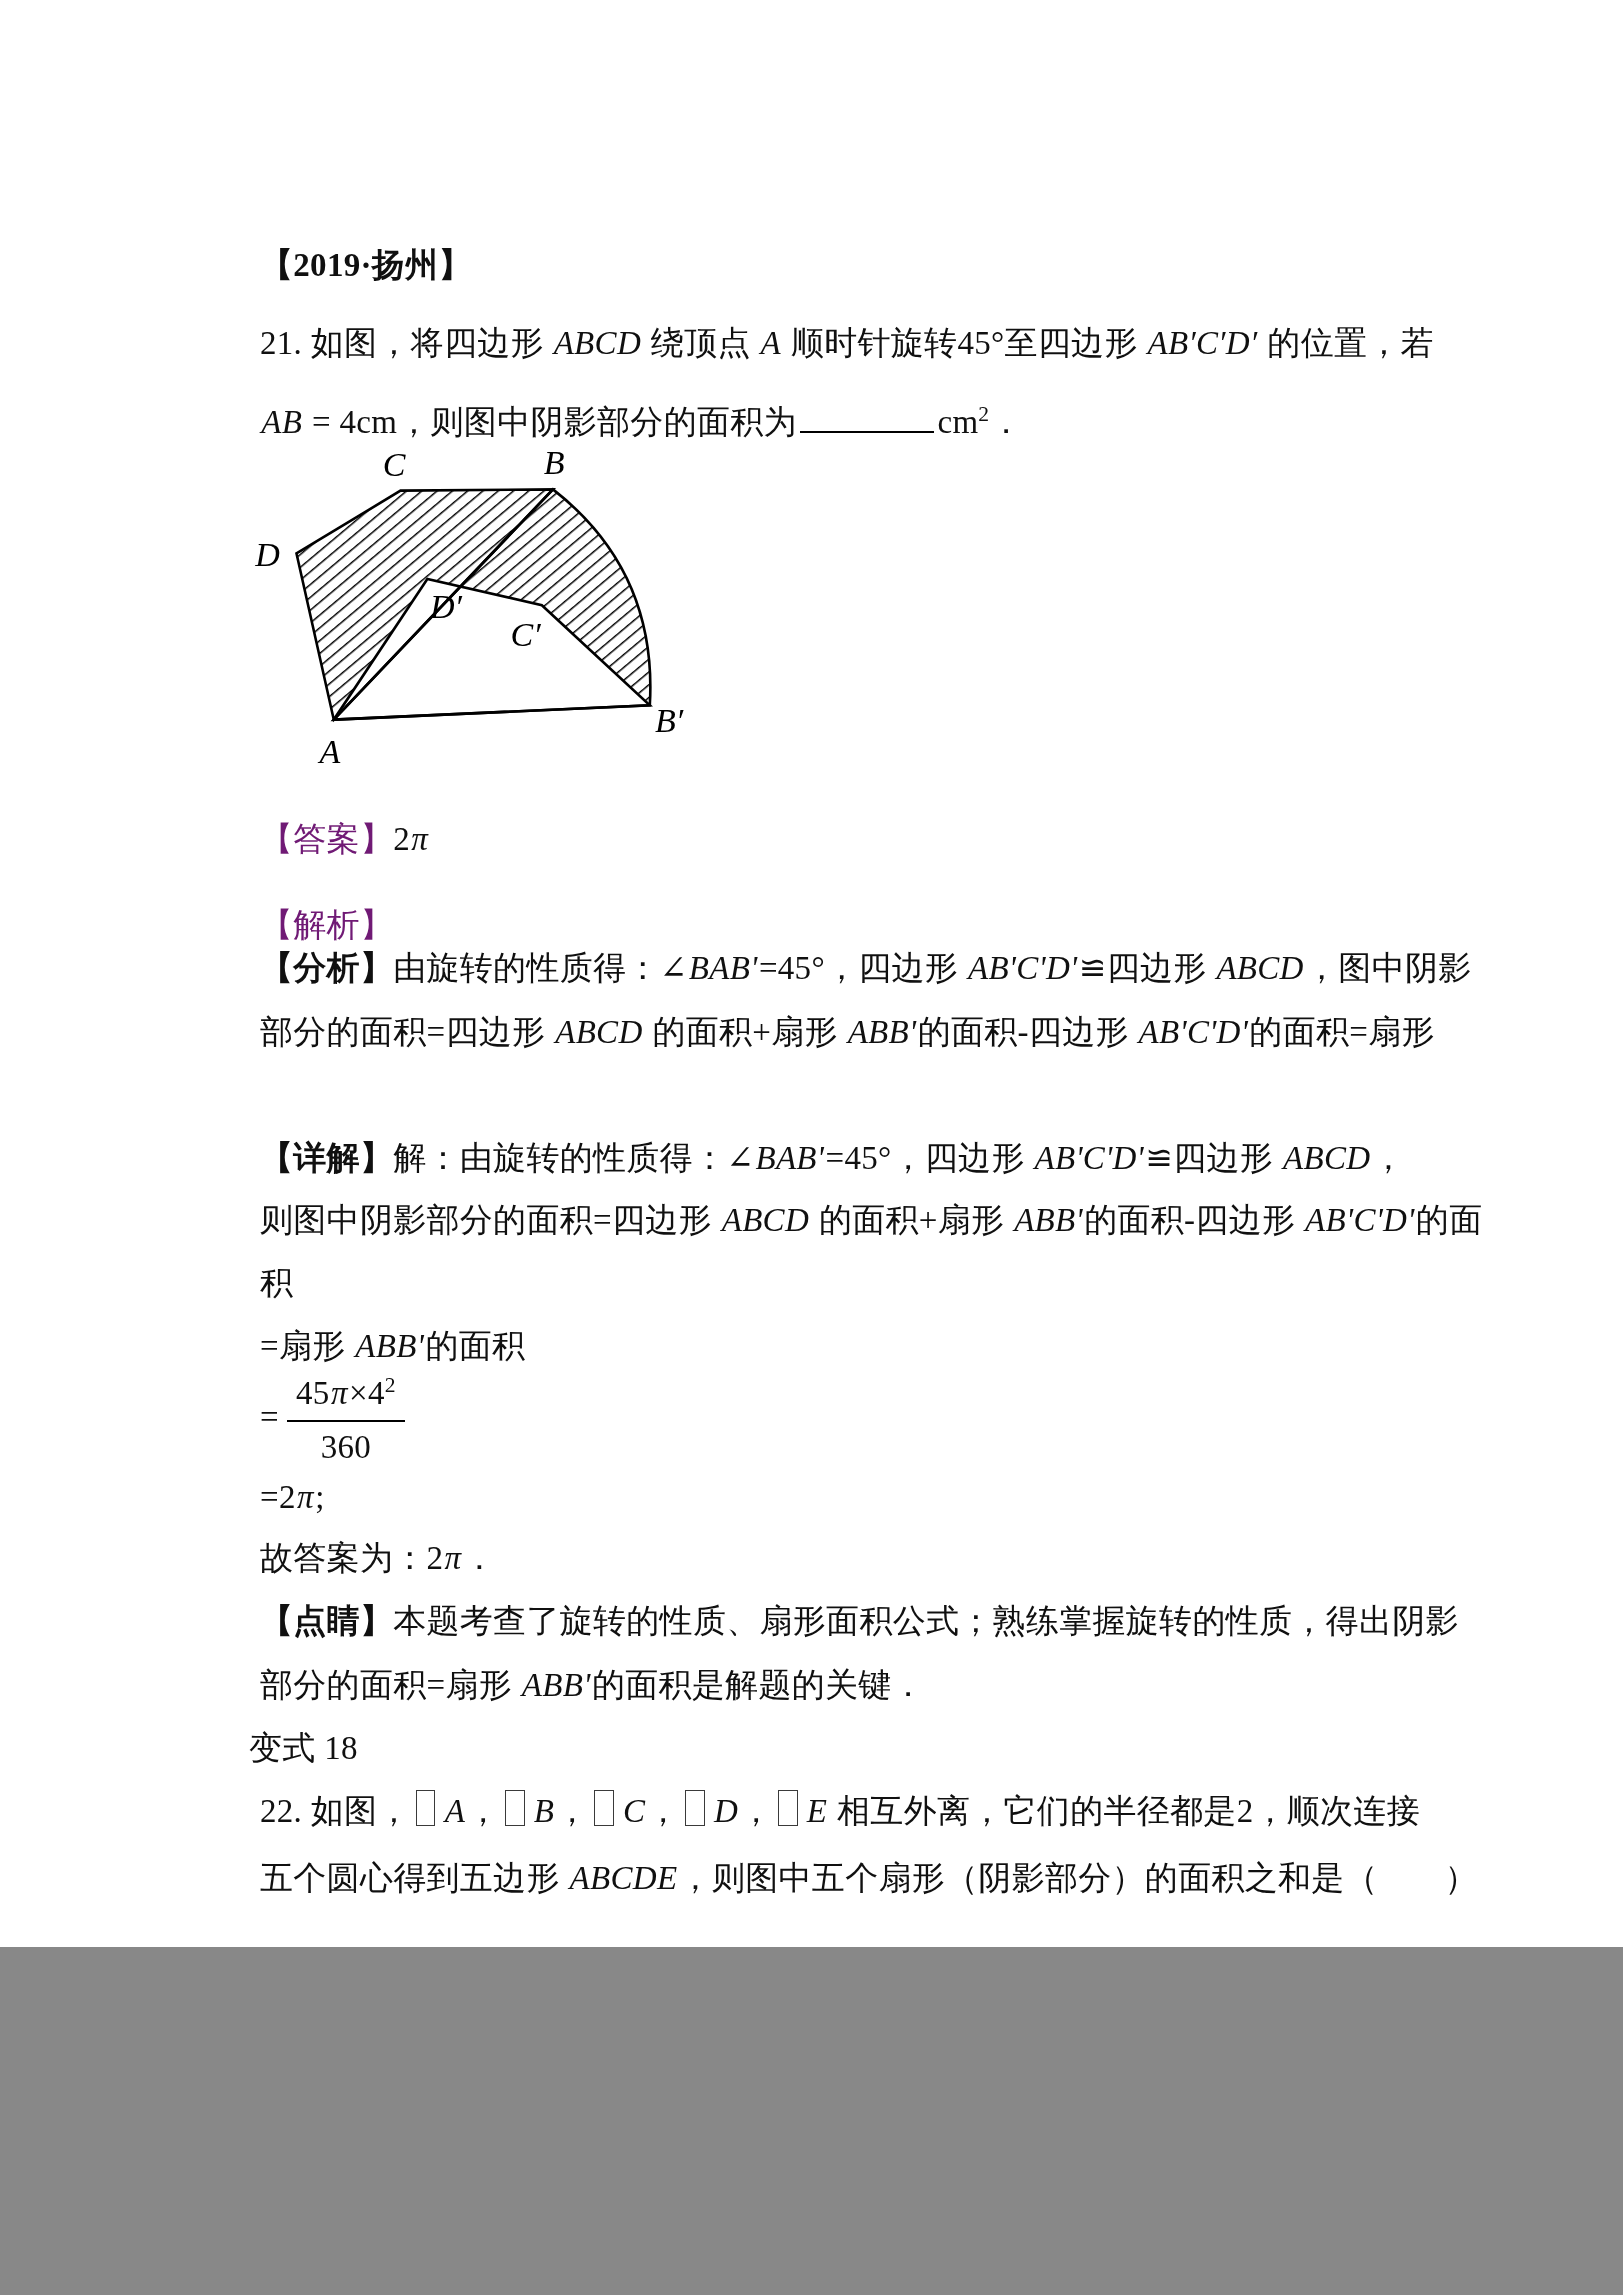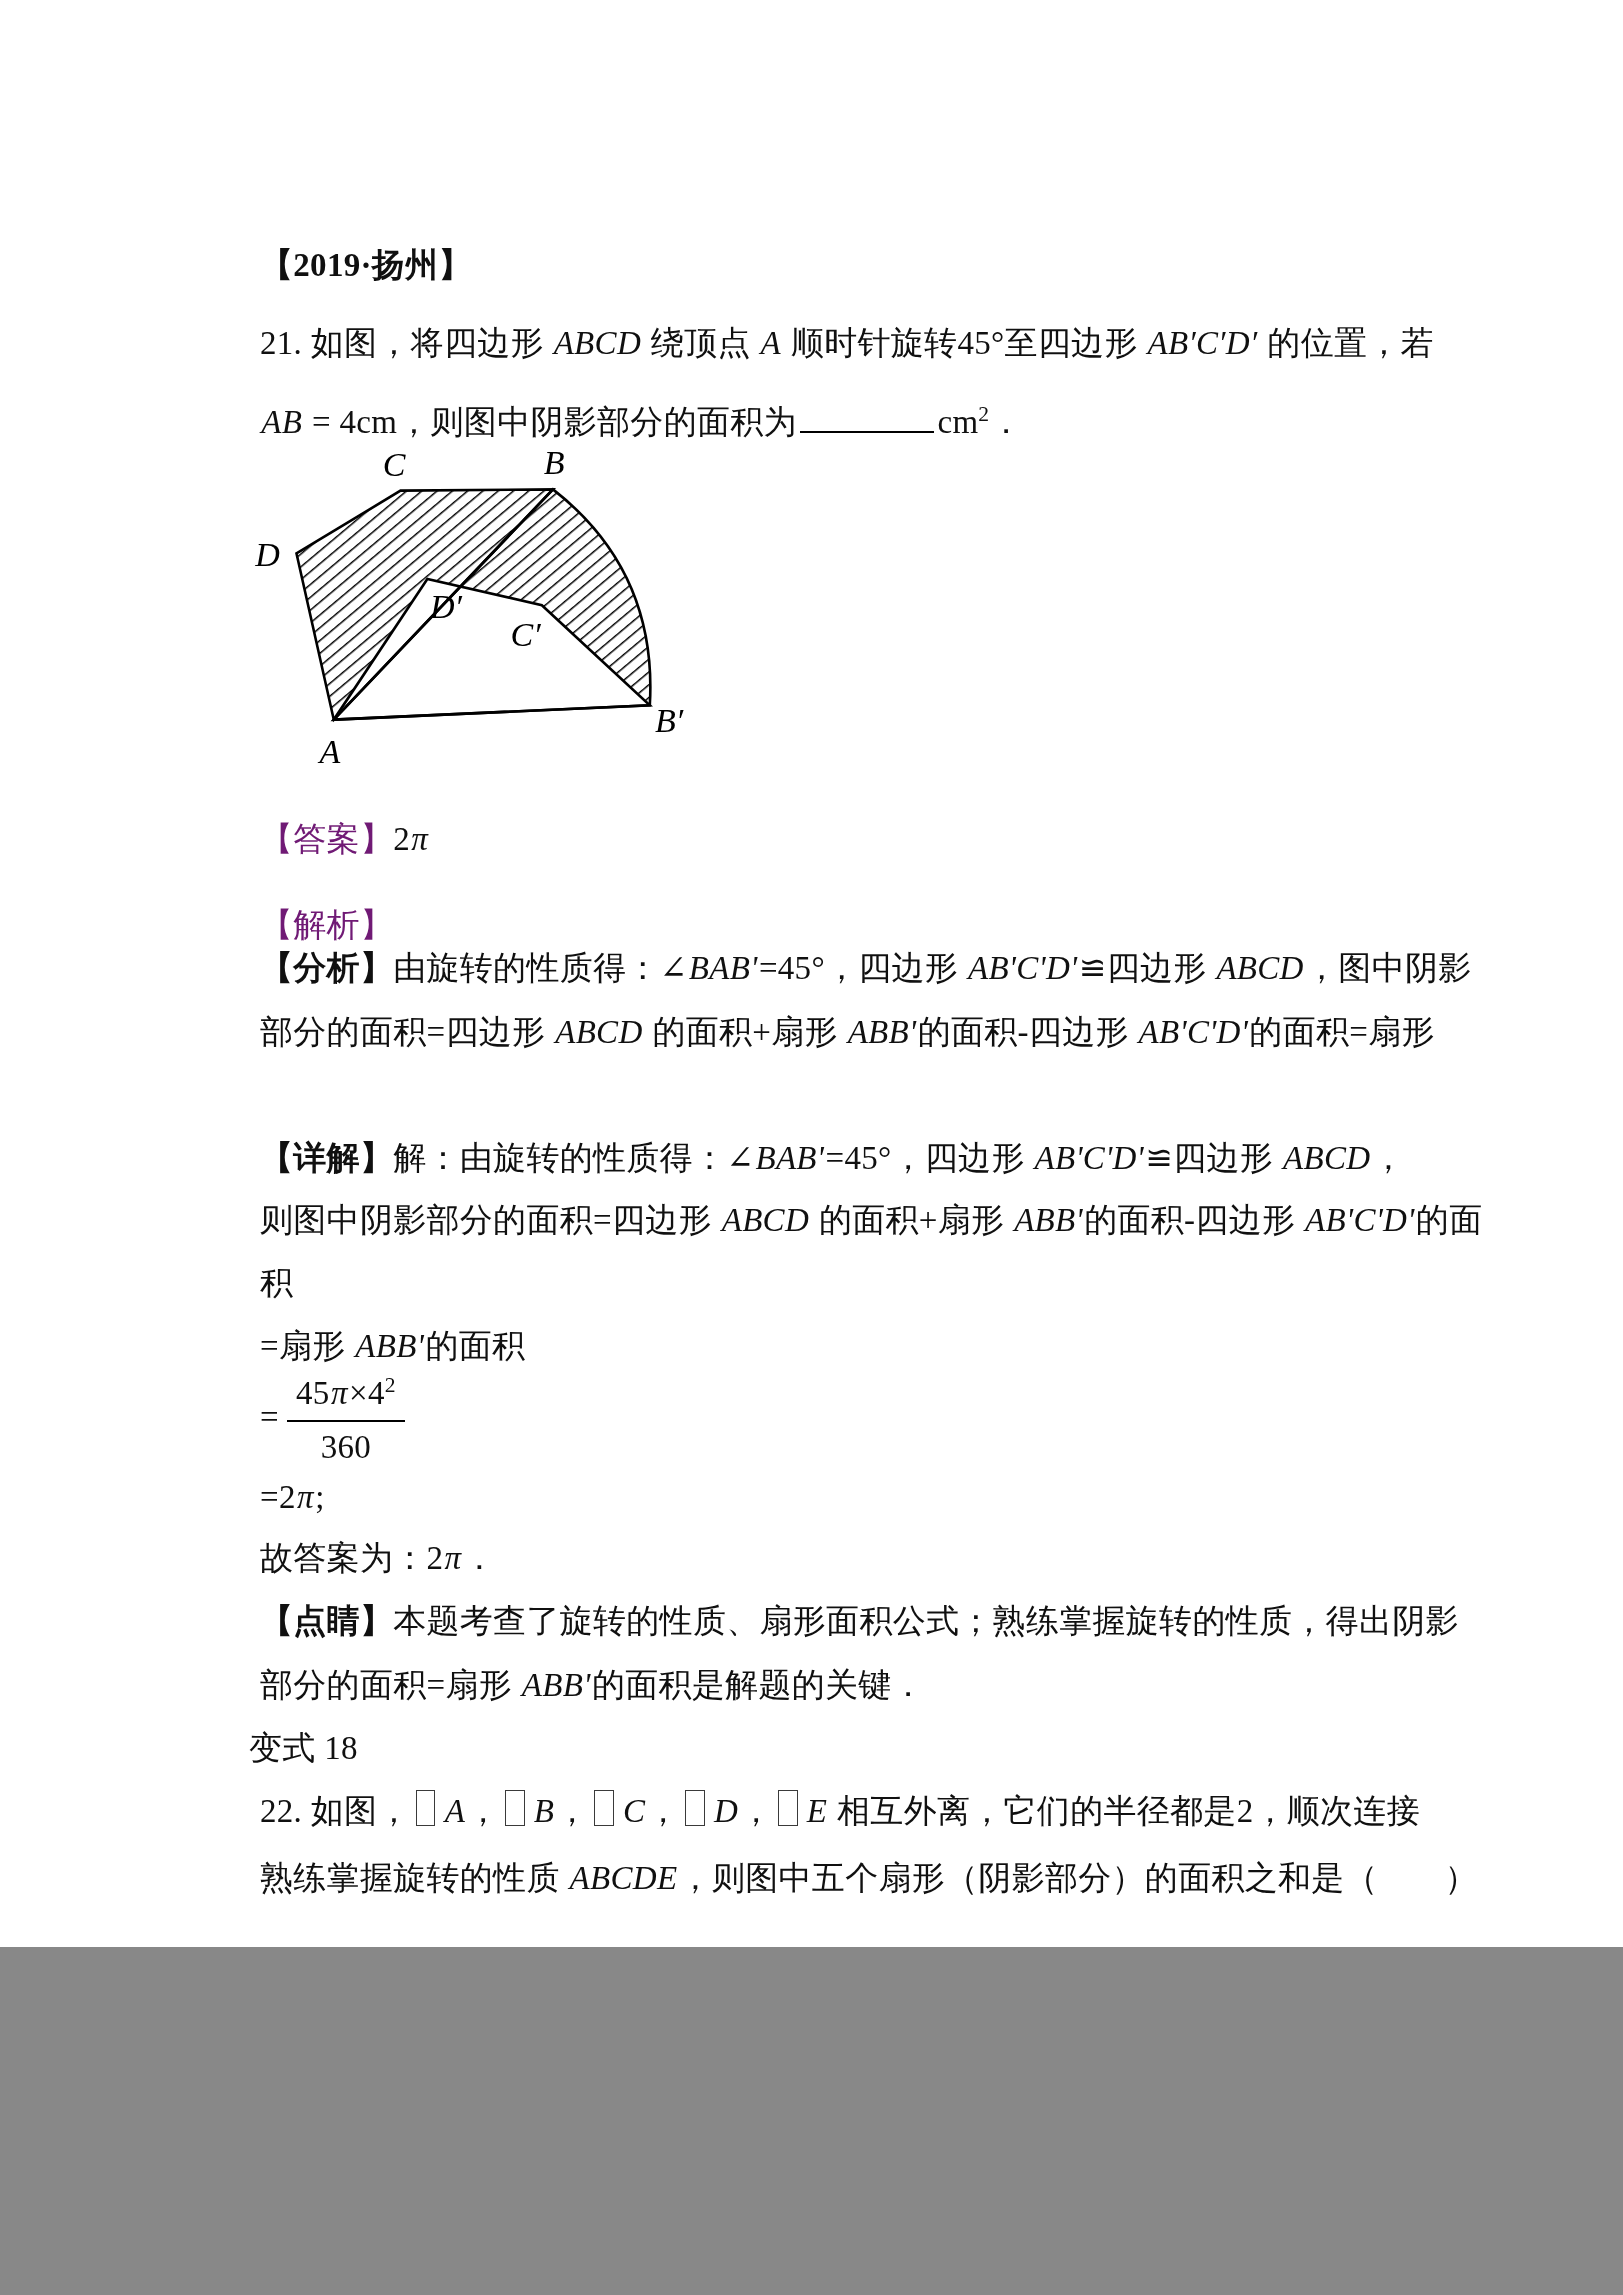--- a/index.html
+++ b/index.html
@@ -89,18 +89,18 @@
   <p class="ln" style="top:1504px"><span>故答案为：2</span><span class="m">π</span><span>．</span></p>
 
   <p class="ln" style="top:1567px"><span class="b">【点睛】</span><span>本题考查了旋转的性质、扇形面积公式；熟练掌握旋转的性质，得出阴影</span></p>
 
   <p class="ln" style="top:1631px"><span>部分的面积=扇形 </span><span class="m">ABB'</span><span>的面积是解题的关键．</span></p>
 
   <p class="ln" style="top:1694px; left:249px"><span>变式 18</span></p>
 
   <p class="ln" style="top:1757px"><span>22. 如图，</span><span class="tofu"></span><span class="m">A</span><span>，</span><span class="tofu"></span><span class="m">B</span><span>，</span><span class="tofu"></span><span class="m">C</span><span>，</span><span class="tofu"></span><span class="m">D</span><span>，</span><span class="tofu"></span><span class="m">E</span><span> 相互外离，它们的半径都是2，顺次连接</span></p>
 
-  <p class="ln" style="top:1824px"><span>熟练掌握旋转的性质 </span><span class="m">ABCDE</span><span>，则图中五个扇形（阴影部分）的面积之和是（　　）</span></p>
+  <p class="ln" style="top:1824px"><span>五个圆心得到五边形 </span><span class="m">ABCDE</span><span>，则图中五个扇形（阴影部分）的面积之和是（　　）</span></p>
 
   <div class="footer">头条@跟老李学初中数学</div>
 
 </div>
 
 
 </body></html>

